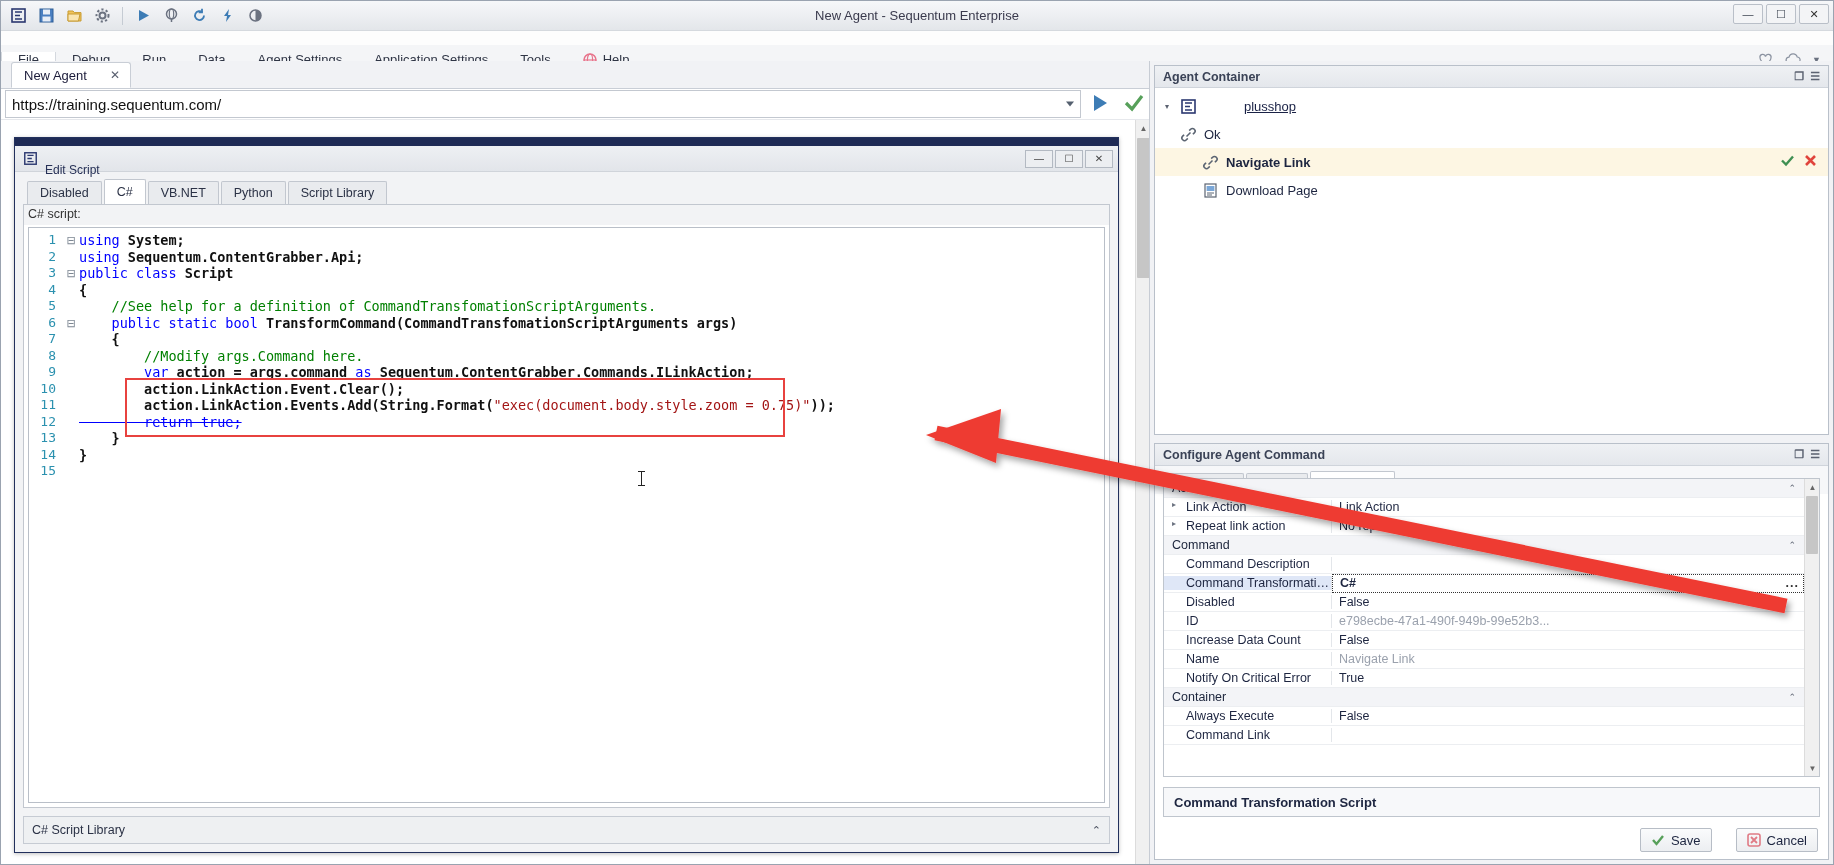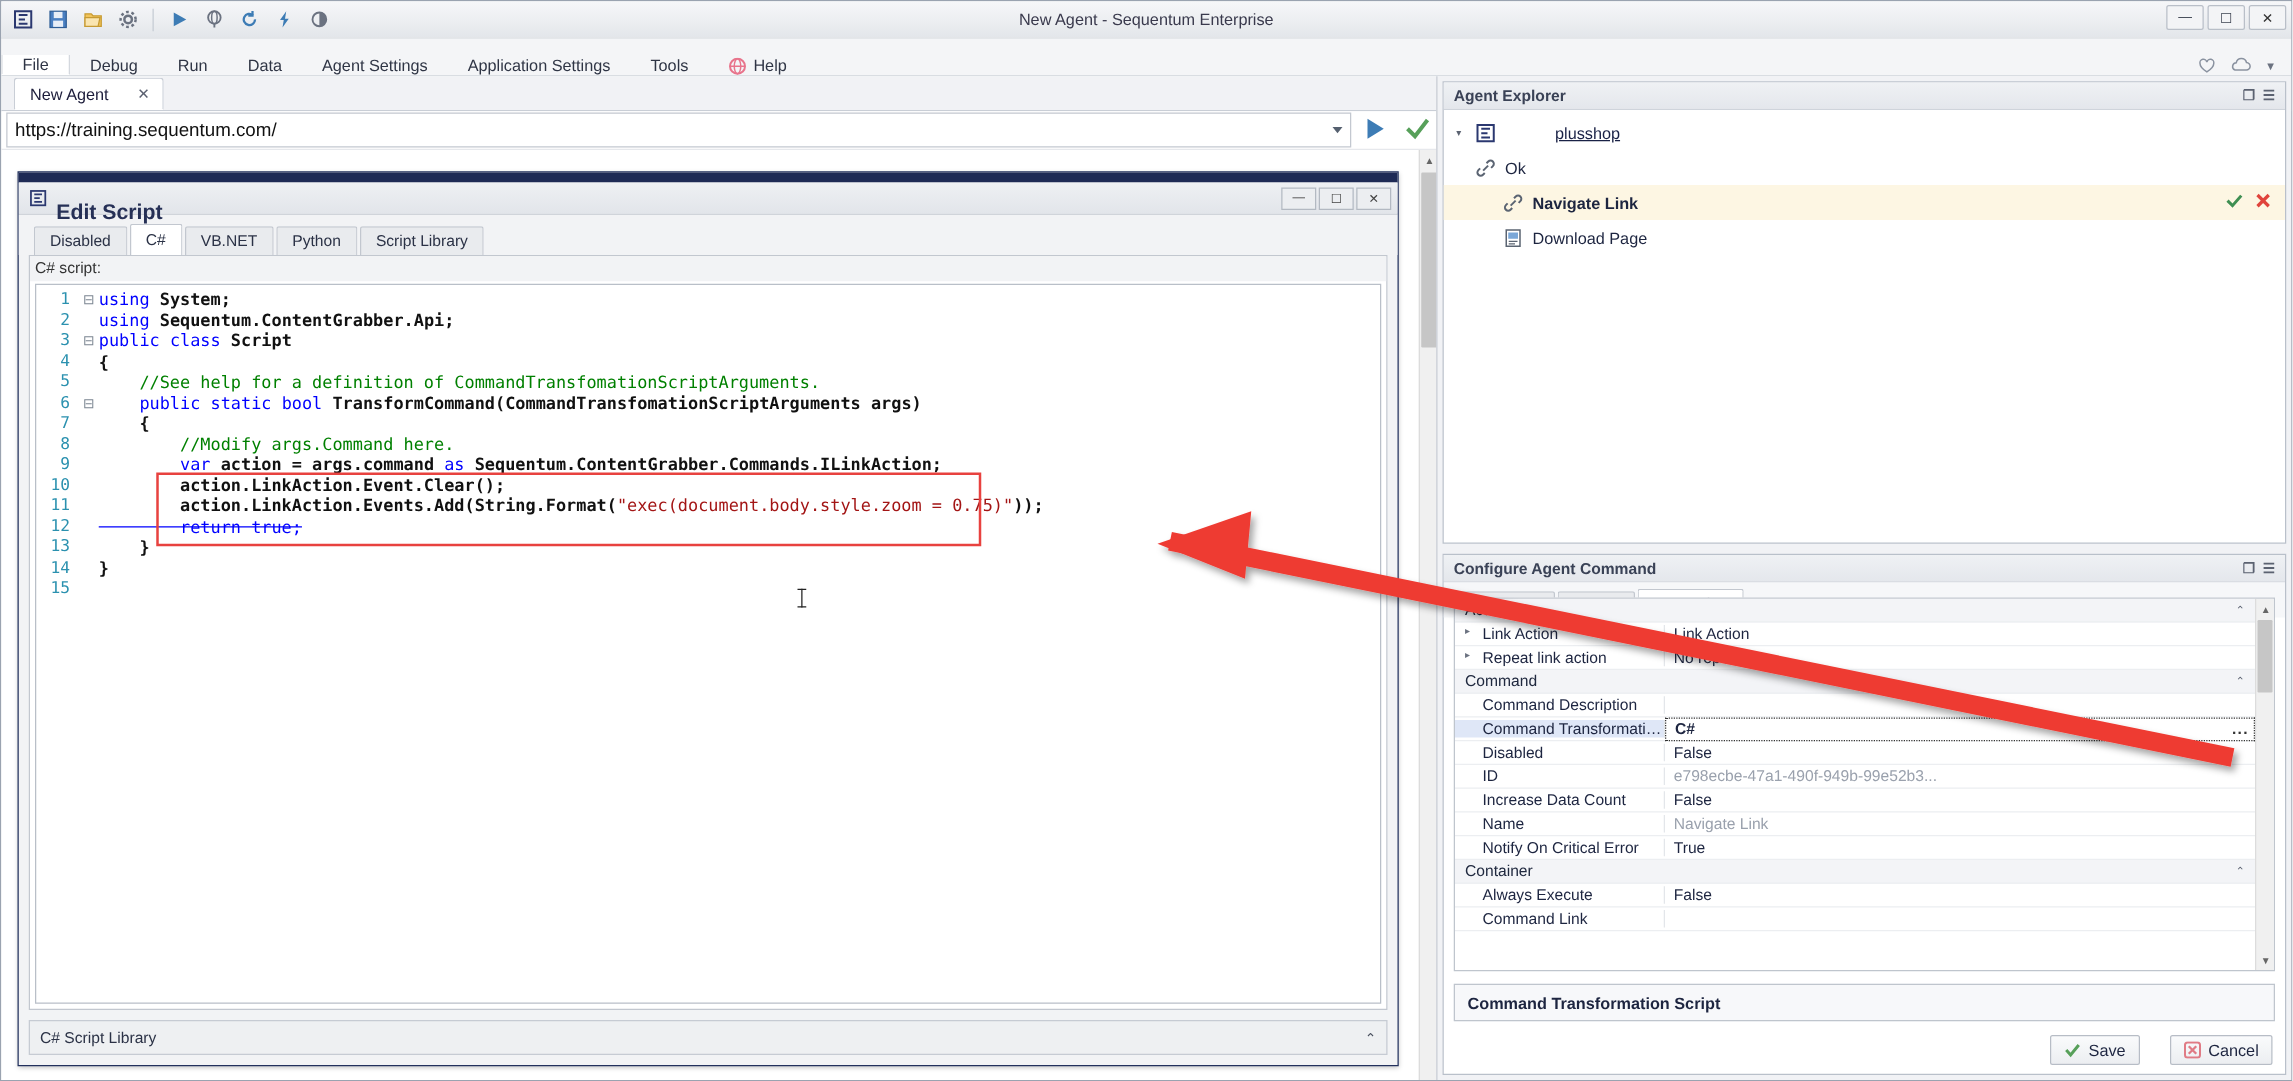--- a/index.html
+++ b/index.html
@@ -41,23 +41,23 @@
   .win-ctrls { position: absolute; right: 4px; top: 3px; display: flex; gap: 3px; }
   .win-btn {
     width: 30px; height: 20px; border: 1px solid #b9bfc8; background: #f3f4f6;
     display: flex; align-items: center; justify-content: center;
     font-size: 11px; color: #3d4451; border-radius: 2px;
   }
   .win-btn.close { color: #333; }
 
   
   .menubar {
-    position: absolute; left: 0; top: 30px; width: 100%; height: 30px;
+    position: absolute; left: 0; top: 44px; width: 100%; height: 30px;
     background: #f4f5f7; border-bottom: 1px solid #d9dde2;
-    display: flex; align-items: flex-end;
+    display: flex; align-items: center;
   }
   .menu-item {
     padding: 0 16px; display: flex; align-items: center; font-size: 13px; color: #2f3545;
   }
   .menu-item.active {
     background: #ffffff; border: 1px solid #d4d8de; border-bottom-color: #ffffff;
     border-top: none; position: relative; top: 0;
   }
   .menu-right { margin-left: auto; display: flex; align-items: center; gap: 10px; padding-right: 12px; }
 
@@ -115,21 +115,21 @@
     box-shadow: 0 1px 4px rgba(0,0,0,.25);
   }
   .editwin-title {
     height: 8px; background: #1e2a55;
   }
   .editwin-head {
     height: 26px; background: linear-gradient(to bottom,#eef0f3,#e2e5ea);
     display: flex; align-items: center; padding-left: 8px; gap: 7px;
     border-bottom: 1px solid #d0d4da;
   }
-  .editwin-head .t { font-weight: bold; font-size: 17px; color: #263056; margin-top: 23px; }
+  .editwin-head .t { font-weight: normal; font-size: 12px; color: #263056; margin-top: 23px; }
   .editwin-ctrls { margin-left: auto; display: flex; gap: 2px; padding-right: 5px; }
   .ew-btn {
     width: 28px; height: 18px; border: 1px solid #b3b9c2; background: #eceef1;
     display: flex; align-items: center; justify-content: center; font-size: 10px; color: #444;
   }
 
   .lang-tabs {
     display: flex; align-items: flex-end; gap: 2px; padding: 8px 0 0 12px; height: 32px;
     background: #f2f3f5;
   }
@@ -439,21 +439,21 @@
     <div class="editwin-foot">
       <span>C# Script Library</span>
       <span class="foot-chev">⌃</span>
     </div>
   </div>
 
   <div class="dock">
 
     <div class="panel" id="explorer">
       <div class="panel-head">
-        <span>Agent Explorer</span>
+        <span>Agent Container</span>
         <span class="pc">
           <span>❐</span>
           <span>☰</span>
         </span>
       </div>
       <div class="tree" id="tree-rows">
           <div class="tree-row root" style="padding-left: 6px;">
             <span class="twisty">▾</span>
             <span class="icn">
               <svg width="17" height="17" viewBox="0 0 17 17">

